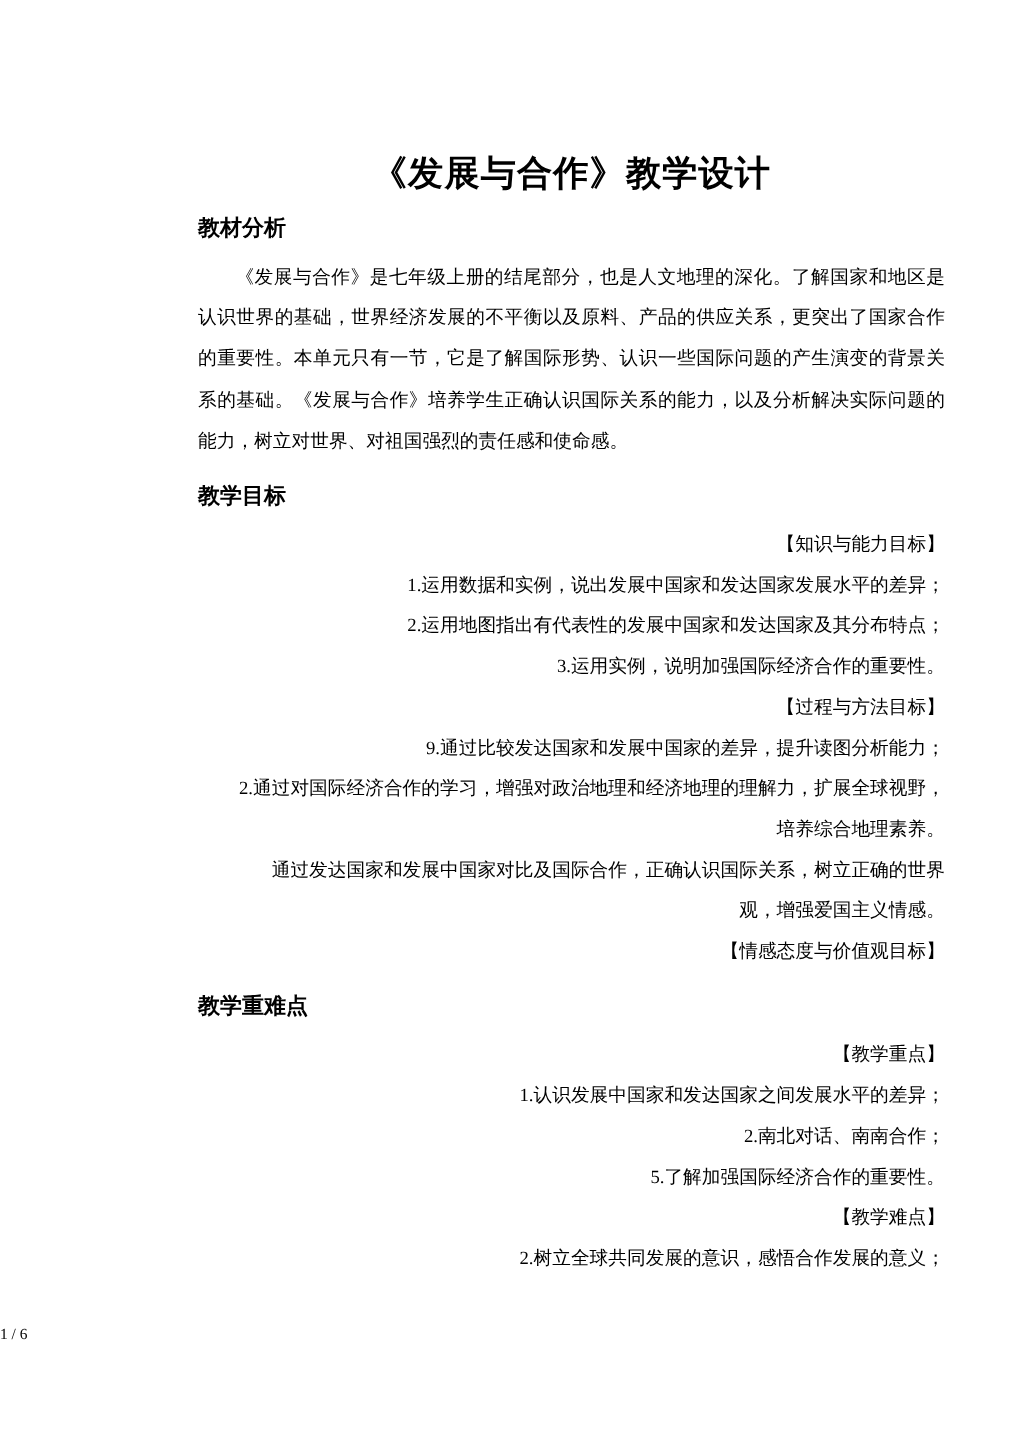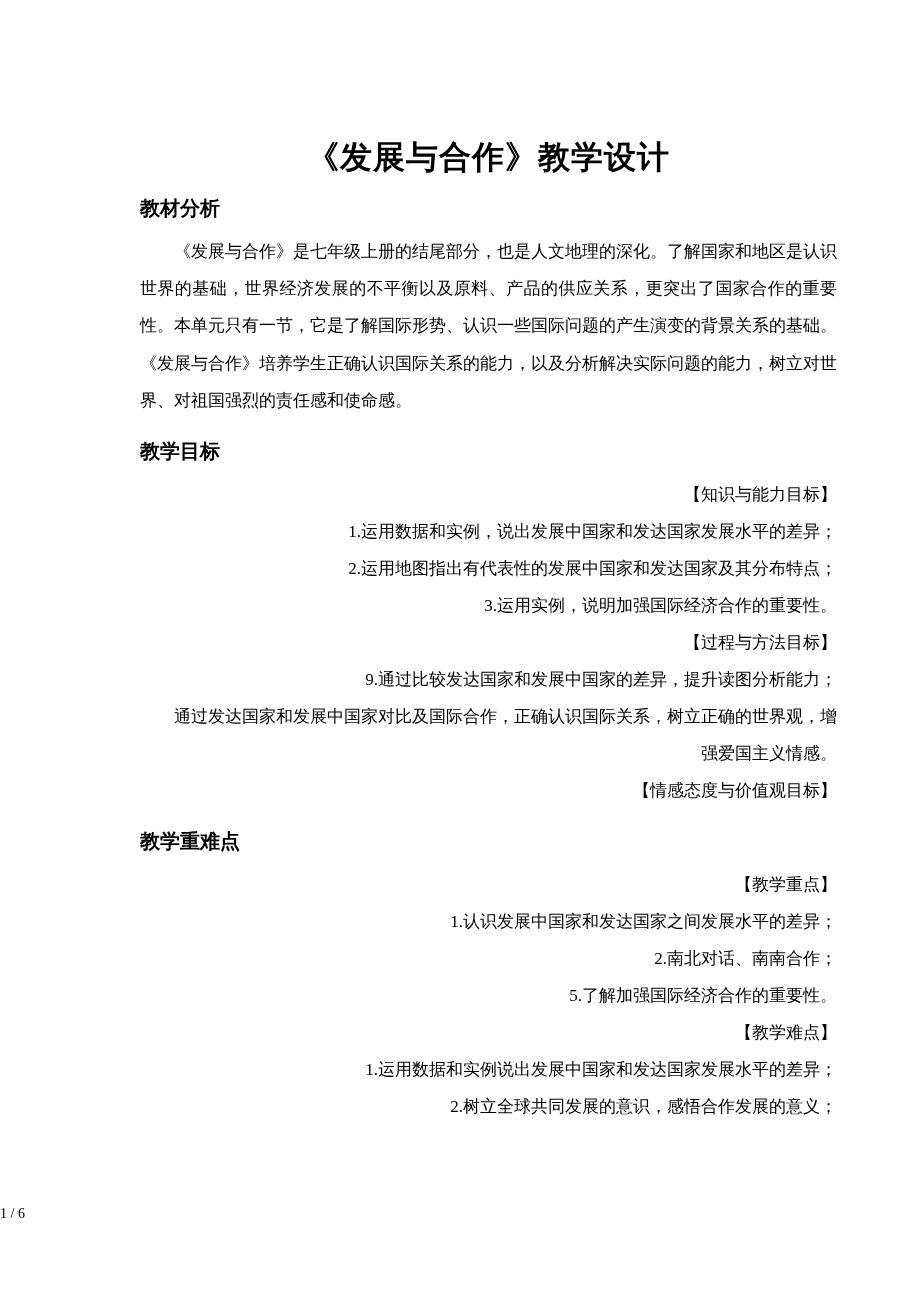--- a/index.html
+++ b/index.html
@@ -6,21 +6,22 @@
     body {
       width: 920px;
       height: 1302px;
       background: #ffffff;
       color: #000000;
       position: relative;
       overflow: hidden;
       font-family: "Liberation Serif", "DejaVu Serif", serif;
     }
     .page {
-      padding: 138px 83px 0 140px;
+      padding: 138px 61px 0 140px;
+      margin-left: 40px;
     }
     .doc-title {
       font-family: "Liberation Sans", "DejaVu Sans", sans-serif;
       font-size: 32px;
       font-weight: 700;
       text-align: center;
       margin: 0 0 14px 0;
       letter-spacing: 1px;
       line-height: 1.2;
     }
@@ -63,30 +64,30 @@
   </section>
 
   <section>
     <h2 class="section-heading">教学目标</h2>
     <p class="para">【知识与能力目标】</p>
     <p class="para indent">1.运用数据和实例，说出发展中国家和发达国家发展水平的差异；</p>
     <p class="para indent">2.运用地图指出有代表性的发展中国家和发达国家及其分布特点；</p>
     <p class="para indent">3.运用实例，说明加强国际经济合作的重要性。</p>
     <p class="para">【过程与方法目标】</p>
     <p class="para indent">9.通过比较发达国家和发展中国家的差异，提升读图分析能力；</p>
+    <p class="para indent">2.通过对国际经济合作的学习，增强对政治地理和经济地理的理解力，扩展全球视野，培养综合地理素养。</p>
     <p class="para indent">通过发达国家和发展中国家对比及国际合作，正确认识国际关系，树立正确的世界观，增强爱国主义情感。</p>
     <p class="para">【情感态度与价值观目标】</p>
   </section>
 
   <section>
     <h2 class="section-heading">教学重难点</h2>
     <p class="para">【教学重点】</p>
     <p class="para indent">1.认识发展中国家和发达国家之间发展水平的差异；</p>
     <p class="para indent">2.南北对话、南南合作；</p>
     <p class="para indent">5.了解加强国际经济合作的重要性。</p>
     <p class="para">【教学难点】</p>
-    <p class="para indent">1.运用数据和实例说出发展中国家和发达国家发展水平的差异；</p>
     <p class="para indent">2.树立全球共同发展的意识，感悟合作发展的意义；</p>
   </section>
 
 </div>
 
 <div class="footer">1 / 6</div>
 
 </body></html>

